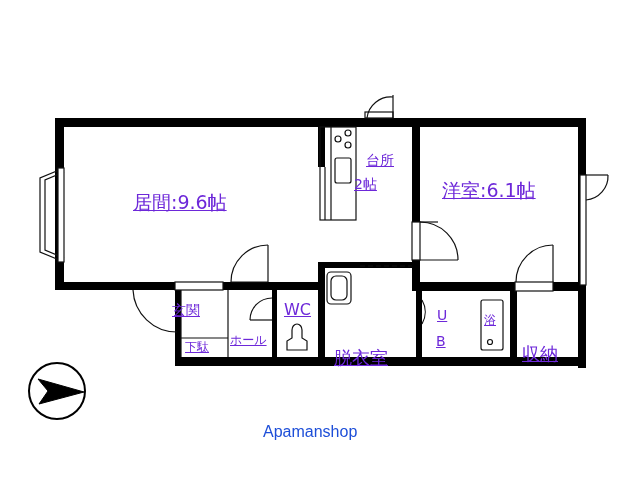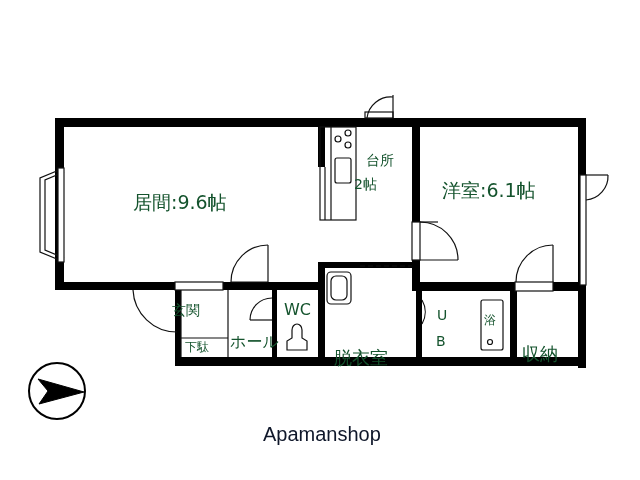--- a/index.html
+++ b/index.html
@@ -1,24 +1,24 @@
 <!DOCTYPE html>
 <html><head>
 <meta charset="utf-8">
 <style>
   html, body { margin: 0; padding: 0; background: #ffffff; }
   body { width: 640px; height: 480px; position: relative; overflow: hidden;
          font-family: "DejaVu Sans", "Liberation Sans", sans-serif; }
   #plan { position: absolute; left: 0; top: 0; width: 640px; height: 480px; }
-  .lbl { position: absolute; color: #14532d; white-space: nowrap; line-height: 1; }
+  .lbl { position: absolute; color: #6d28d9; white-space: nowrap; line-height: 1; text-decoration: underline; }
   .room-main { font-size: 19px; }
   .room-mid { font-size: 18px; margin-top: 29px; }
   .room-sm { font-size: 14px; }
   .room-xs { font-size: 12px; }
-  .brand { position: absolute; left: 263px; top: 423px; font-size: 20px; color: #0f172a;
+  .brand { position: absolute; left: 263px; top: 423px; font-size: 16px; color: #1d4ed8;
            font-family: "Liberation Sans", sans-serif; }
 </style>
 </head>
 <body>
 
 <svg id="plan" viewBox="0 0 640 480" xmlns="http://www.w3.org/2000/svg">
   <g fill="#000">
 
     <rect x="55" y="118" width="531" height="9"></rect>
 
@@ -116,21 +116,21 @@
     <path d="M38,379 L84,392 L39,404 L48,391 Z" fill="#000" stroke-width="1"></path>
   </g>
 </svg>
 
 <div class="lbl room-main" style="left:133px; top:193px;">居間:9.6帖</div>
 <div class="lbl room-sm" style="left:366px; top:153px;">台所</div>
 <div class="lbl room-sm" style="left:354px; top:177px;">2帖</div>
 <div class="lbl room-main" style="left:442px; top:181px;">洋室:6.1帖</div>
 <div class="lbl room-sm" style="left:172px; top:303px;">玄関</div>
 <div class="lbl room-xs" style="left:185px; top:341px;">下駄</div>
-<div class="lbl room-xs" style="left:230px; top:334px; font-size:16px;">ホール</div>
+<div class="lbl room-xs" style="left:230px; top:334px; font-size:12px;">ホール</div>
 <div class="lbl room-xs" style="left:284px; top:302px; font-size:16px;">WC</div>
 <div class="lbl room-mid" style="left:334px; top:320px;">脱衣室</div>
 <div class="lbl room-sm" style="left:437px; top:308px;">U</div>
 <div class="lbl room-sm" style="left:436px; top:334px;">B</div>
 <div class="lbl room-xs" style="left:484px; top:314px; font-size:12px;">浴</div>
 <div class="lbl room-mid" style="left:522px; top:316px;">収納</div>
 
 <div class="brand">Apamanshop</div>
 
 </body></html>

